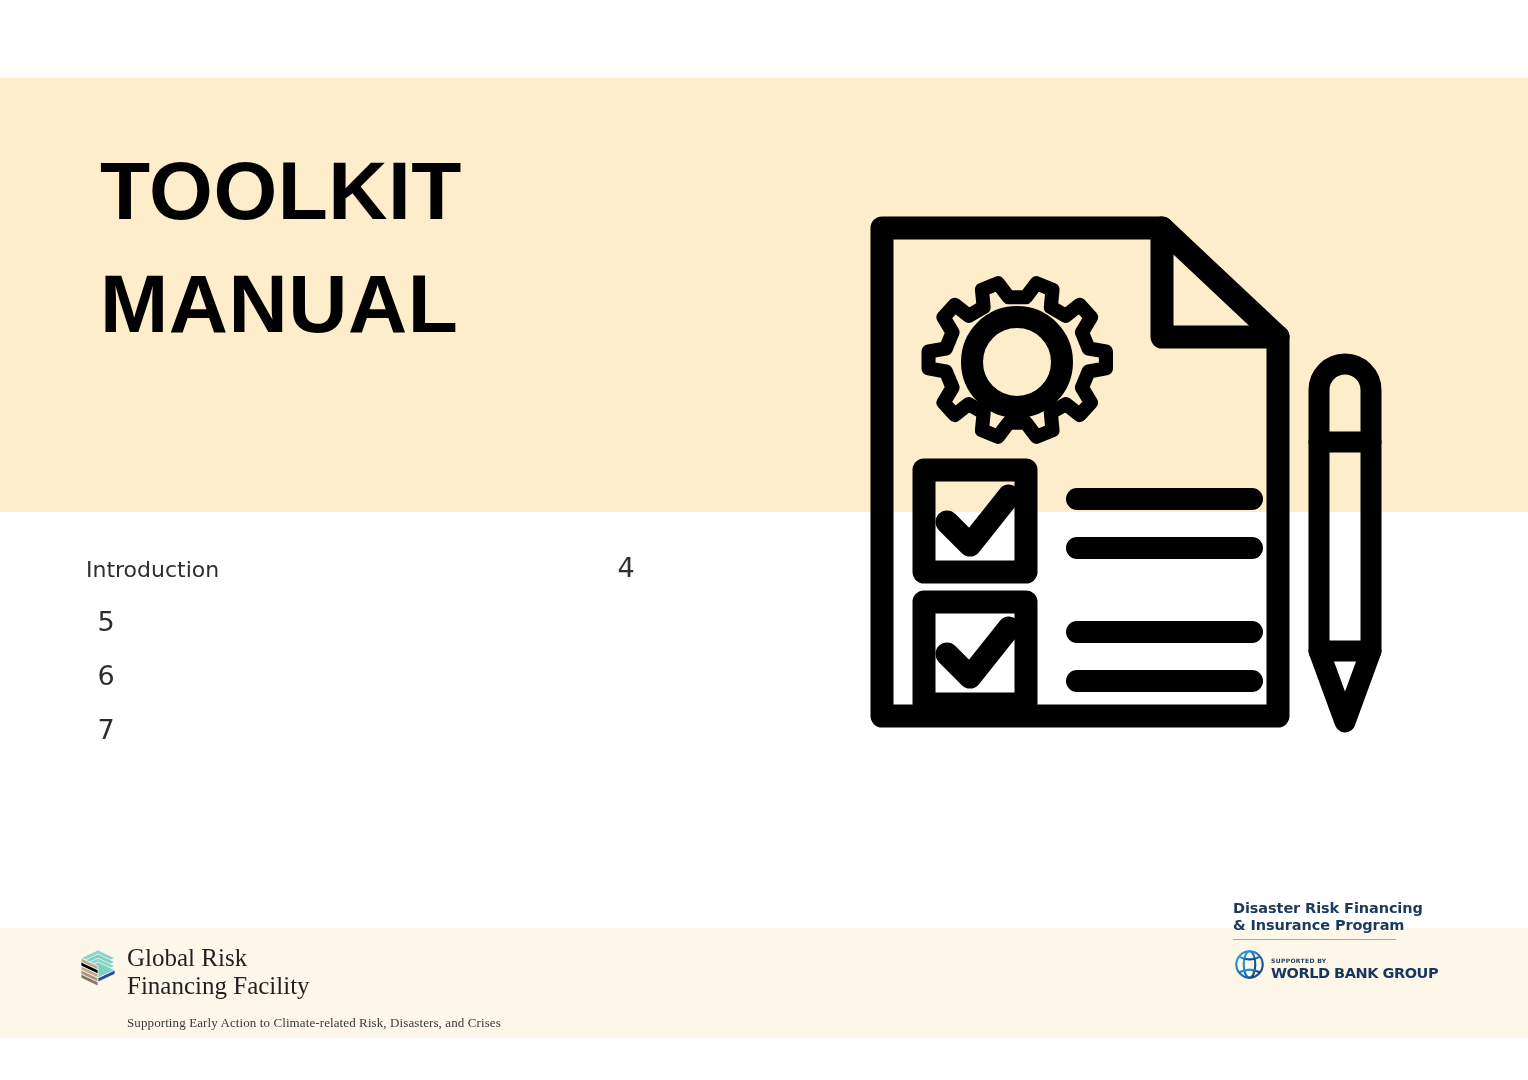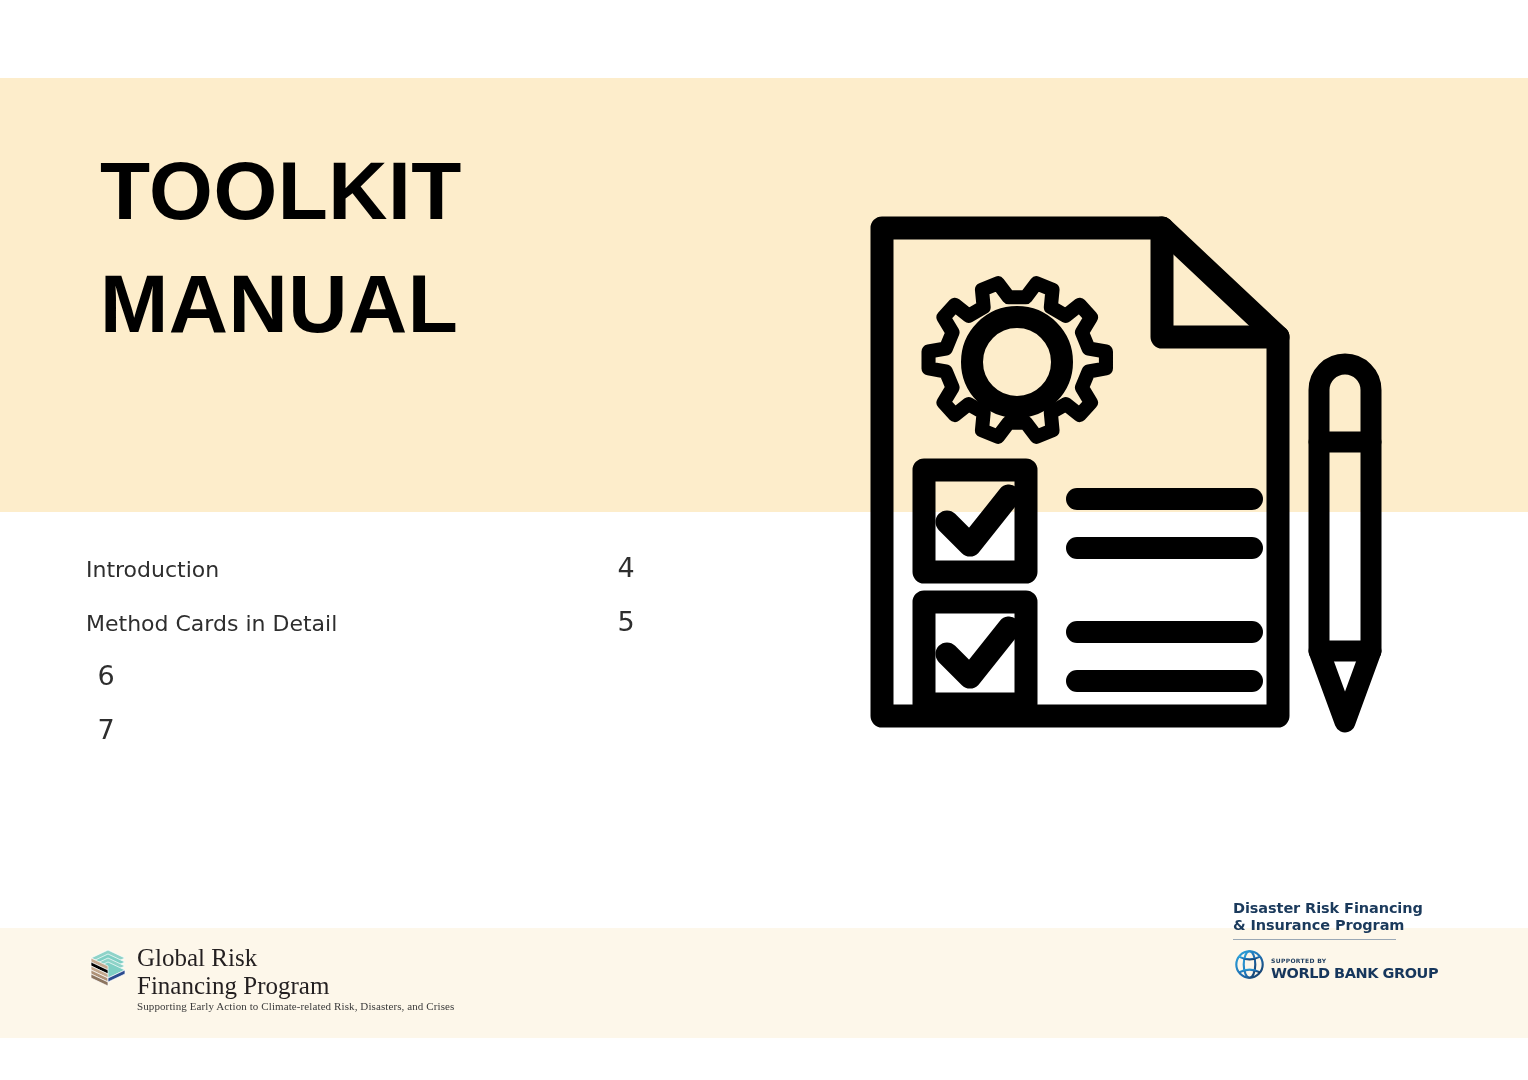--- a/index.html
+++ b/index.html
@@ -90,40 +90,40 @@
     left: 0;
     top: 928px;
     width: 1528px;
     height: 110px;
     background: #FDF7EA;
   }
 
   
   .grif-logo {
     position: absolute;
-    left: 88px;
+    left: 78px;
     top: 944px;
     display: flex;
     align-items: flex-start;
   }
   .grif-cube { width: 40px; height: 42px; margin-top: 4px; flex: 0 0 auto; }
   .grif-text { margin-left: 9px; }
   .grif-name {
     font-family: "Liberation Serif", serif;
     font-size: 25px;
     line-height: 1.12;
     color: #231f20;
     white-space: nowrap;
   }
   .grif-tagline {
     font-family: "Liberation Serif", serif;
-    font-size: 11px;
+    font-size: 13px;
     line-height: 1.1;
     color: #3a3a3a;
-    margin-top: 0;
+    margin-top: 16px;
     letter-spacing: 0.1px;
     white-space: nowrap;
   }
 
   
   .wb-block {
     position: absolute;
     left: 1233px;
     top: 900px;
     width: 170px;
@@ -179,21 +179,20 @@
   <div class="title-line">TOOLKIT</div>
   <div class="title-line">MANUAL</div>
 </div>
 
 <div class="toc">
   <div class="toc-row">
     <span class="toc-label">Introduction</span>
     <span class="toc-page">4</span>
   </div>
   <div class="toc-row">
-    <span class="toc-label">Method Cards in Detail</span>
     <span class="toc-page">5</span>
   </div>
   <div class="toc-row">
     <span class="toc-page">6</span>
   </div>
   <div class="toc-row">
     <span class="toc-page">7</span>
   </div>
 </div>
 
@@ -297,21 +296,21 @@
       <polygon points="3,14 20,22 20,26 3,18" fill="#B59madde"></polygon>
       <polygon points="3,18 20,26 20,30 3,22" fill="#C3A88E"></polygon>
       <polygon points="3,22 20,30 20,34 3,26" fill="#AE9278"></polygon>
 
       <polygon points="20,30 37,22 37,26 20,34" fill="#2B4B8F"></polygon>
       <polygon points="3,26 20,34 20,38 3,30" fill="#8C7560"></polygon>
     </g>
   </svg>
   <div class="grif-text">
     <div class="grif-name">Global Risk</div>
-    <div class="grif-name">Financing Program</div>
+    <div class="grif-name">Financing Facility</div>
     <div class="grif-tagline">Supporting Early Action to Climate-related Risk, Disasters, and Crises</div>
   </div>
 </div>
 
 <div class="wb-block">
   <div class="drfi-name">Disaster Risk Financing</div>
   <div class="drfi-name">&amp; Insurance Program</div>
   <div class="drfi-rule"></div>
   <div class="wb-row">
     <svg class="wb-globe" viewBox="0 0 40 40" xmlns="http://www.w3.org/2000/svg">

